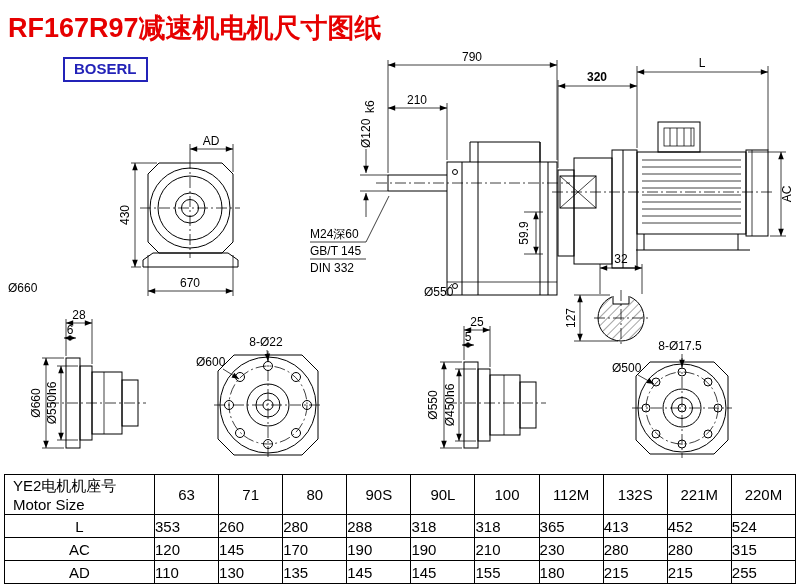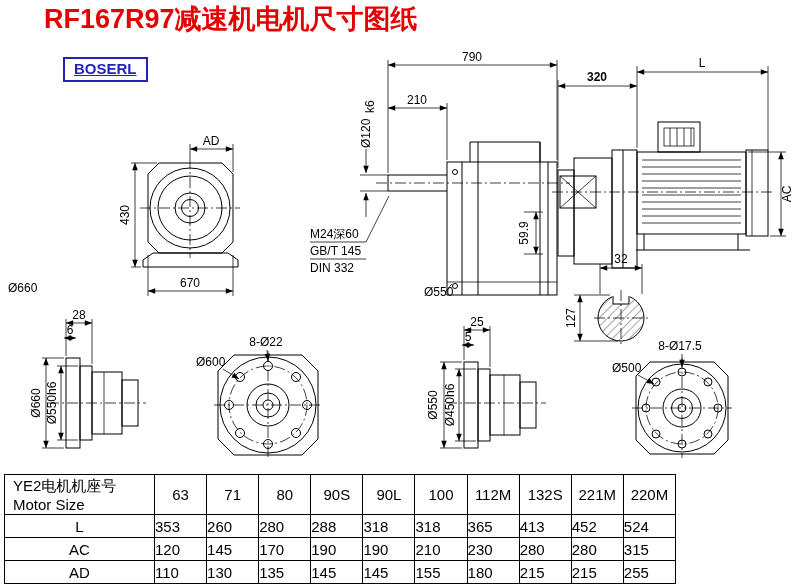--- a/index.html
+++ b/index.html
@@ -1,29 +1,29 @@
 <!DOCTYPE html>
 <html style="--title_red: #e60000; --brand_blue: #2323b8;"><head>
 <meta charset="utf-8">
 <style>
   * { margin:0; padding:0; box-sizing:border-box; }
   html,body { background:#fff; }
   body { width:800px; height:586px; font-family:"Liberation Sans", sans-serif; }
   .page { position:relative; width:800px; height:586px; background:#fff; overflow:hidden; }
-  .title { position:absolute; top:1px; left:8px; font-size:27px; font-weight:bold;
-           color:var(--title_red,#e60000); white-space:nowrap;margin-left:36px; }
+  .title { position:absolute; top:10px; left:8px; font-size:27px; font-weight:bold;
+           color:var(--title_red,#e60000); white-space:nowrap; }
   .brand { position:absolute; top:57px; left:63px; border:2px solid var(--brand_blue,#2323b8);
            color:var(--brand_blue,#2323b8); font-weight:bold; font-size:15px;
-           padding:0 9px 1px 9px; line-height:20px; background:#fff;text-decoration:underline; }
+           padding:0 9px 1px 9px; line-height:20px; background:#fff; }
   svg.dwg { position:absolute; top:0; left:0; }
   svg text { font-family:"Liberation Sans", sans-serif; font-size:12px; }
   .cl   { stroke-dasharray:11 3 2 3; stroke-width:0.75; }
   .thin { stroke-width:0.75; }
   .dim  { stroke-width:0.75; }
-  table.dims { position:absolute; left:4px; top:474px; width:672px; border-collapse:collapse;
+  table.dims { position:absolute; left:4px; top:474px; width:792px; border-collapse:collapse;
                table-layout:fixed; font-size:15px; color:#000; background:#fff; }
   .dims th, .dims td { border:1px solid #000; font-weight:normal;
                        padding:0; height:23px; overflow:hidden; white-space:nowrap; }
   .dims tr.hdr th { height:40px; }
   .dims th.namecell { text-align:left; padding-left:8px; line-height:19px; }
   .dims col.c0 { width:150px; }
 </style>
 </head>
 <body>
 

